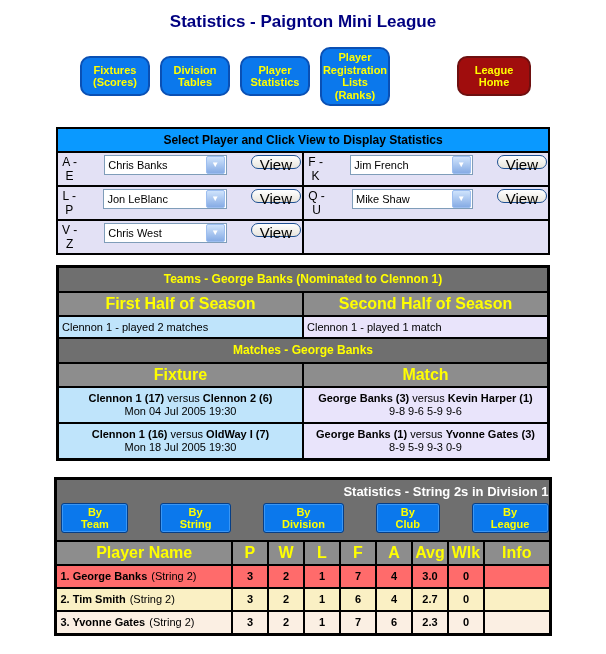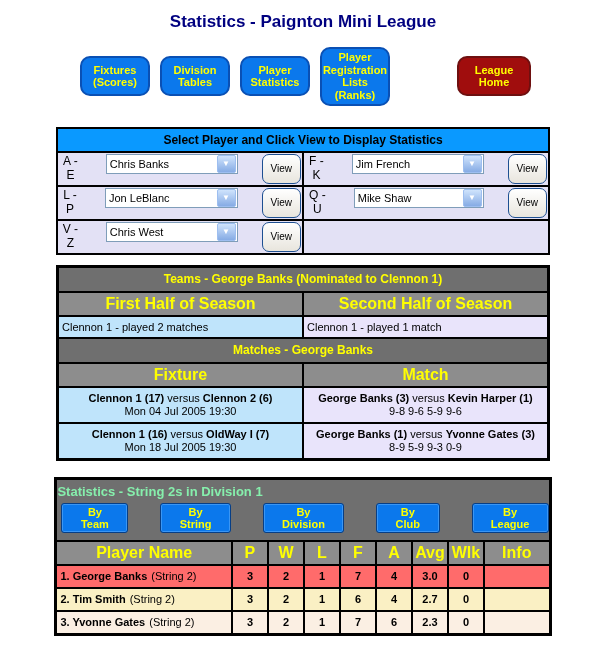--- a/index.html
+++ b/index.html
@@ -51,37 +51,37 @@
     display:inline-flex; width:150px; height:20px; box-sizing:border-box;
     border:1px solid #7f9db9; background:#fff; align-items:center; cursor:pointer;
   }
   .xpselect-text { flex:1; font-size:11px; padding-left:3px; text-align:left; white-space:nowrap; overflow:hidden; }
   .xpselect-arrow {
     width:17px; height:16px; margin-right:1px; border-radius:2px;
     background:linear-gradient(#cfe3fc,#86abe4); border:1px solid #9dbef0;
     color:#fff; font-size:8px; display:flex; align-items:center; justify-content:center;
   }
   .xpbtn {
-    font-size:10px; height:30px; padding:0 8px; cursor:pointer;
+    font-size:15px; height:14px; padding:0 8px; cursor:pointer;
     border:1px solid #1d4f91; border-radius:7px;
     background:linear-gradient(#ffffff,#e8e5dd); color:#000;
     font-family:"Liberation Sans", sans-serif;
   }
   
   .teams-table { margin-top:10px; border:3px solid #000; }
   .cell-blue { background:#bfe4fb; }
   .cell-lav  { background:#e9e4fb; }
   .team-val  { font-size:11px; text-align:left; padding:2px 3px; height:16px; }
   .match-cell { font-size:11px; text-align:center; padding:2px; height:30px; }
   .match-cell b { font-weight:bold; }
   .match-sub { font-size:11px; margin-top:1px; }
   
   .stats-table { margin-top:16px; border:3px solid #000; }
   .stats-top { background:#6f6f6f; padding:0; }
-  .stats-title { color:#86efac; font-size:13px; font-weight:bold; text-align:left; padding:4px 0 3px 0; }
+  .stats-title { color:#ffffff; font-size:13px; font-weight:bold; text-align:right; padding:4px 0 3px 0; }
   .filter-row { display:flex; justify-content:center; gap:32px; padding:1px 0 7px 4px; }
   .filter-btn {
     background:#0b78ec; border:1px solid #063e86; border-radius:3px; cursor:pointer;
     box-shadow:0 0 0 1px #3a96f4 inset;
     color:#ffff00; font-weight:bold; font-size:11px; padding:2px 11px;
     font-family:"Liberation Sans", sans-serif;
   }
   .stats-table td { font-size:11px; height:19px; }
   .num-cell { text-align:center; font-weight:bold; }
   .name-cell { text-align:left; padding-left:3px; white-space:nowrap; overflow:hidden; }

